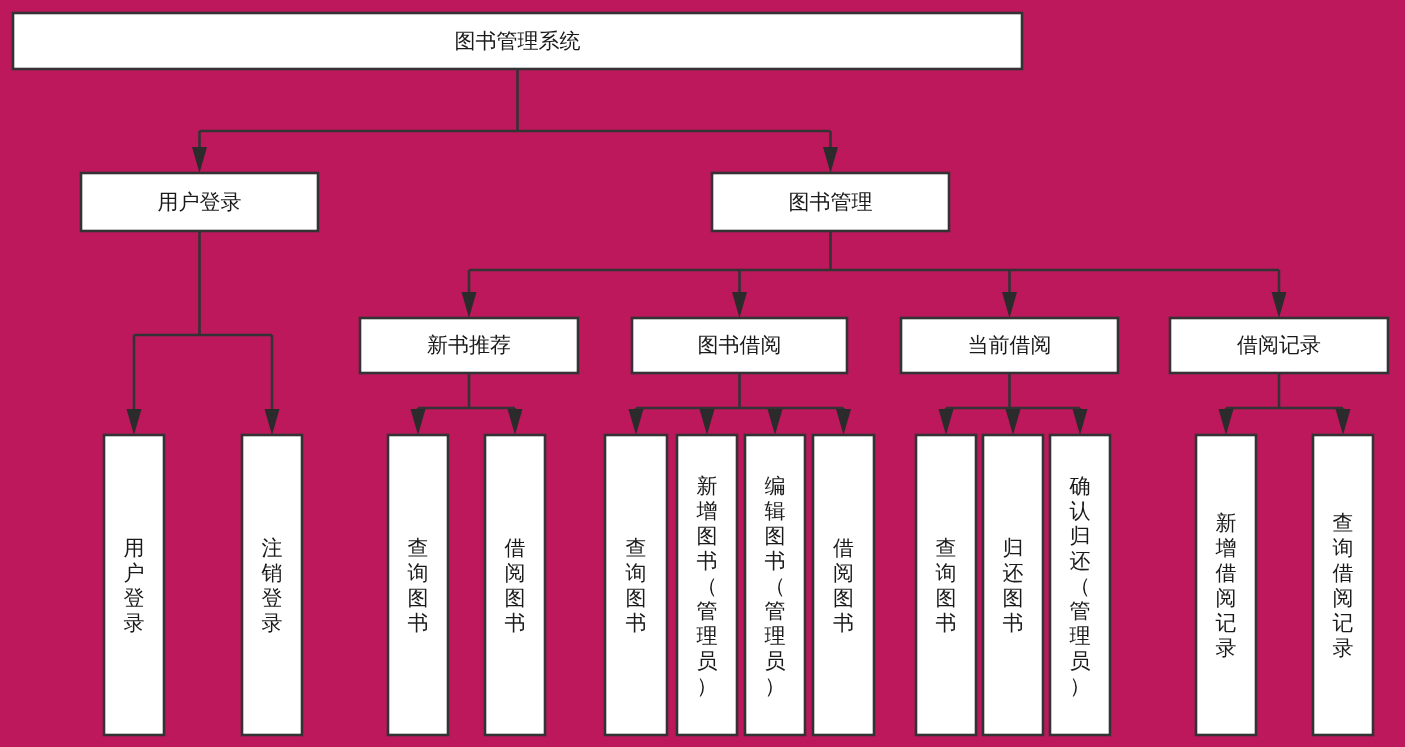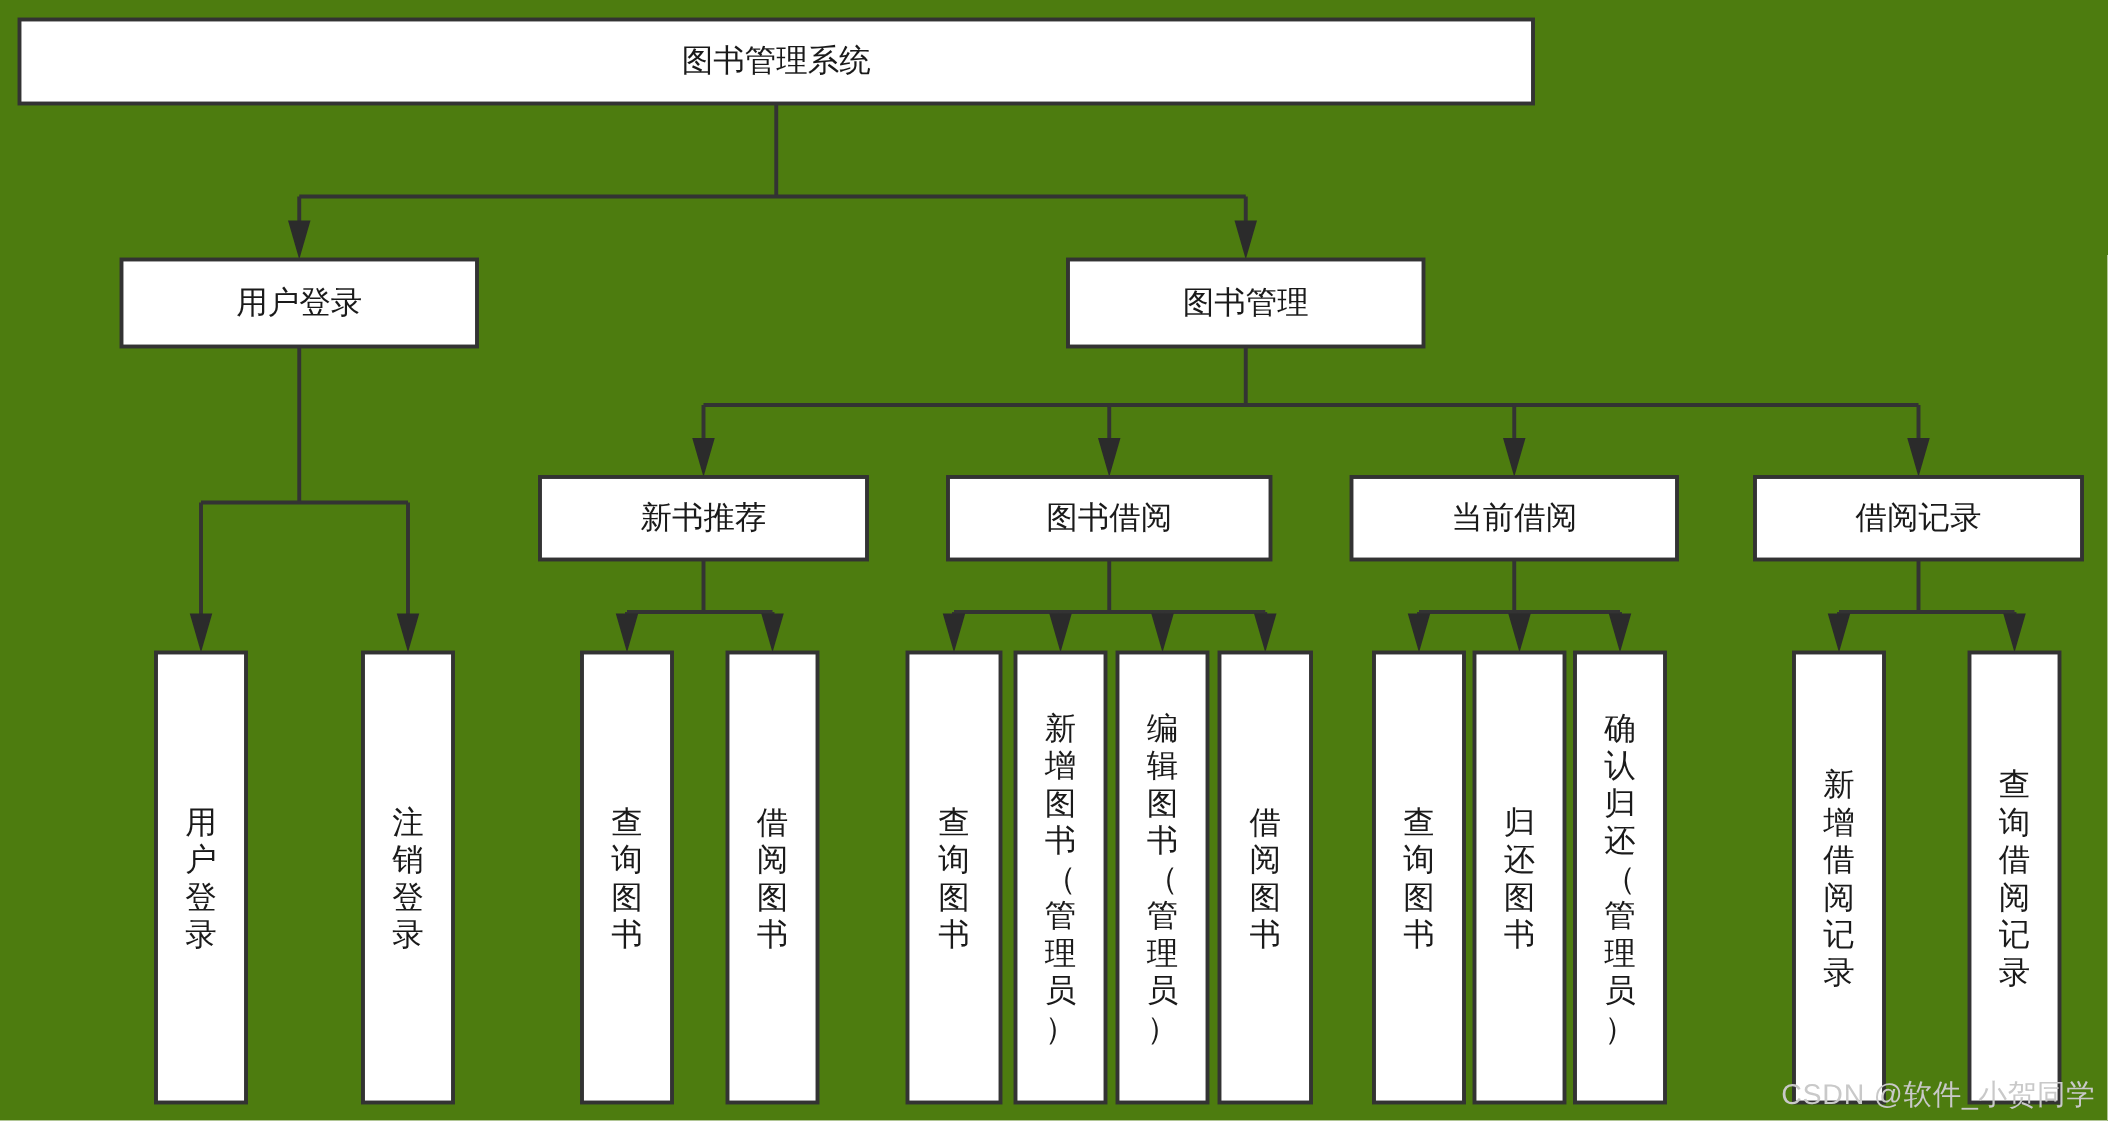--- a/index.html
+++ b/index.html
@@ -8,21 +8,21 @@
     padding: 0;
     background: #ffffff;
   }
   body {
     font-family: "Liberation Sans", "DejaVu Sans", sans-serif;
   }
   #diagram-root {
     position: relative;
     width: 1405px;
     height: 747px;
-    background: #4d7c0f;
+    background: #be185d;
     overflow: hidden;
   }
   svg#tree-svg {
     position: absolute;
     left: 0;
     top: 0;
     width: 1405px;
     height: 747px;
     display: block;
   }
@@ -217,15 +217,14 @@
           <rect class="node-box" x="1196" y="435" width="60" height="300"></rect>
           <text class="node-label-v" x="1226" y="530"><tspan x="1226" dy="0">新</tspan><tspan x="1226" dy="25">增</tspan><tspan x="1226" dy="25">借</tspan><tspan x="1226" dy="25">阅</tspan><tspan x="1226" dy="25">记</tspan><tspan x="1226" dy="25">录</tspan></text>
         </g>
         <g>
           <rect class="node-box" x="1313" y="435" width="60" height="300"></rect>
           <text class="node-label-v" x="1343" y="530"><tspan x="1343" dy="0">查</tspan><tspan x="1343" dy="25">询</tspan><tspan x="1343" dy="25">借</tspan><tspan x="1343" dy="25">阅</tspan><tspan x="1343" dy="25">记</tspan><tspan x="1343" dy="25">录</tspan></text>
         </g>
       </g>
   </svg>
 
-  <div class="watermark-text">CSDN @软件_小贺同学</div>
 
 </div>
 
 </body></html>

